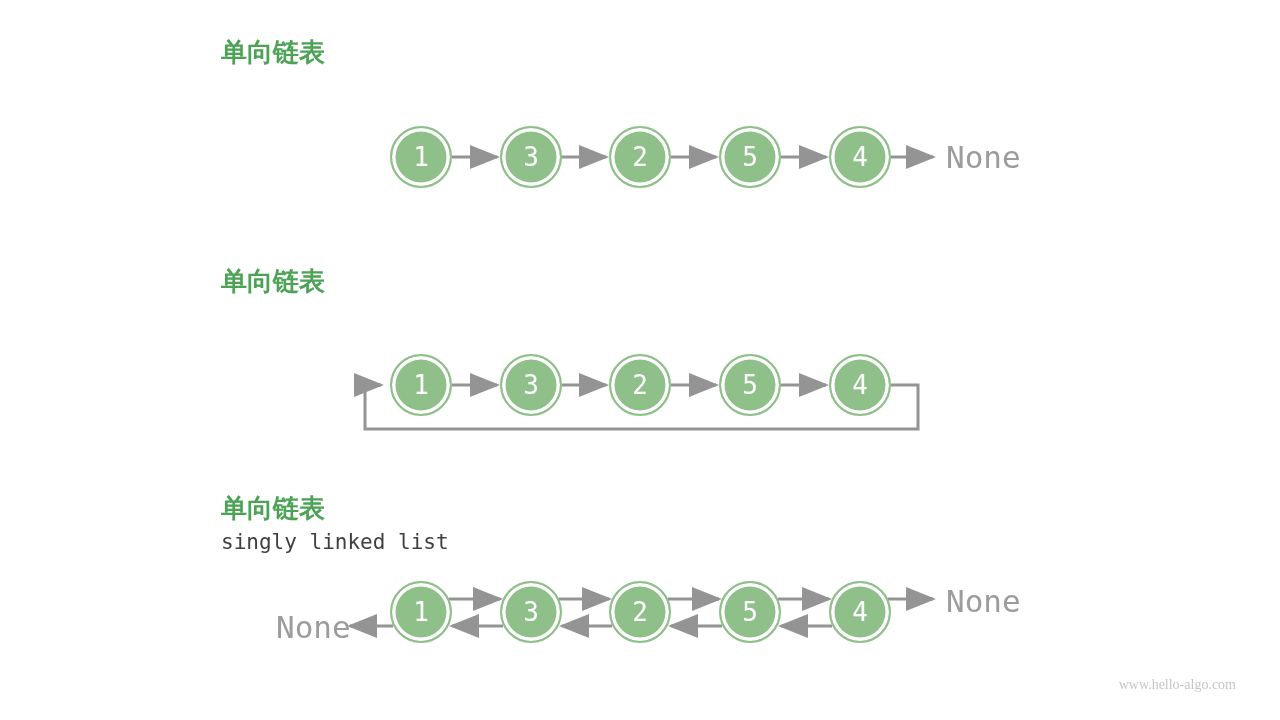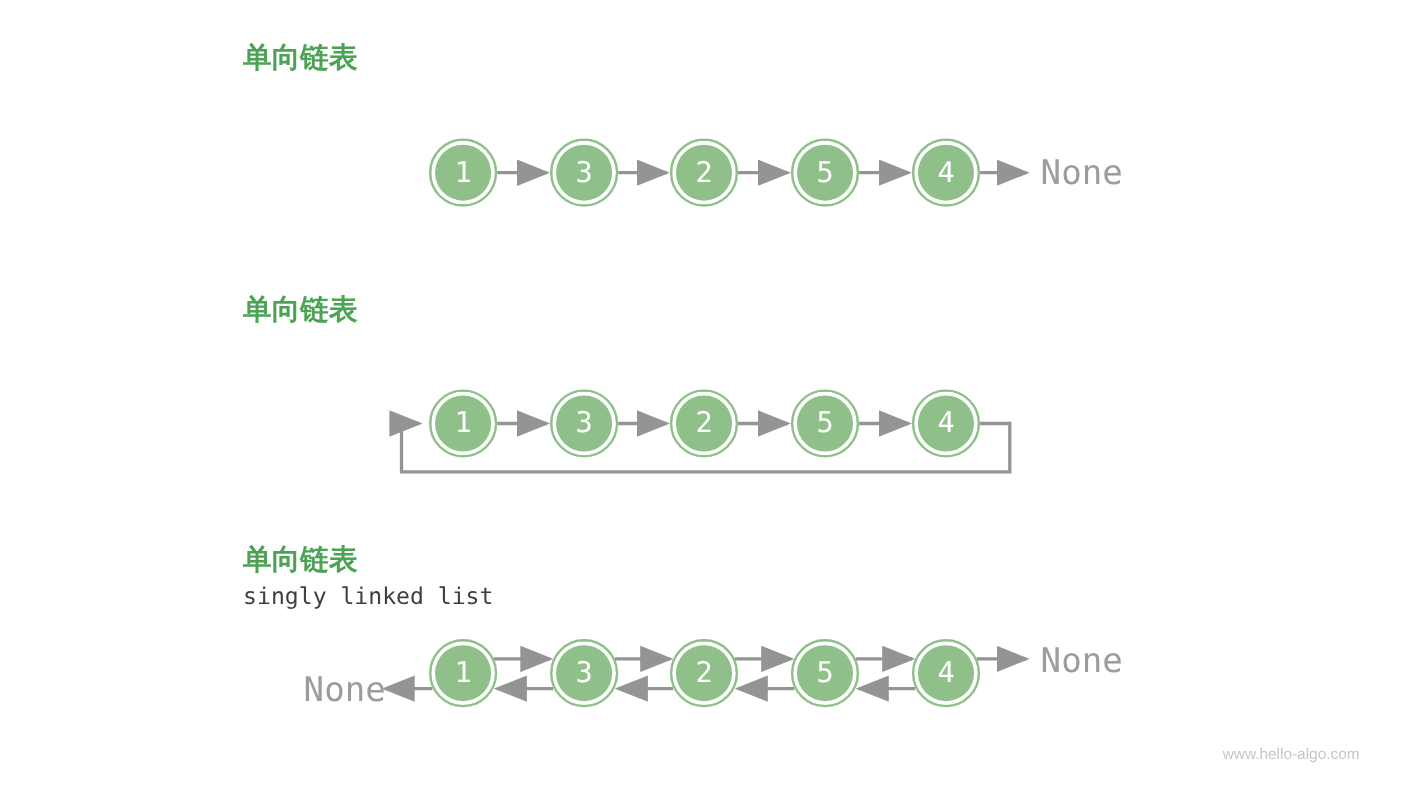--- a/index.html
+++ b/index.html
@@ -60,21 +60,21 @@
     line-height: 28px;
     color: var(--none-gray, #9C9C9C);
     font-family: "DejaVu Sans Mono", monospace;
   }
   .watermark {
     position: absolute;
     right: 44px;
     top: 677px;
     font-size: 14px;
     color: var(--watermark-gray, #C6C6C6);
-    font-family: Liberation Sans, sans-serif;
+    font-family: Liberation Serif, serif;
   }
 </style>
 </head>
 <body>
 
 <div class="canvas">
 
   <svg class="arrows" width="1280" height="720" viewBox="0 0 1280 720">
     <defs>
       <marker id="ah" viewBox="0 0 10 8" refX="9" refY="4" markerWidth="10" markerHeight="8" orient="auto">

